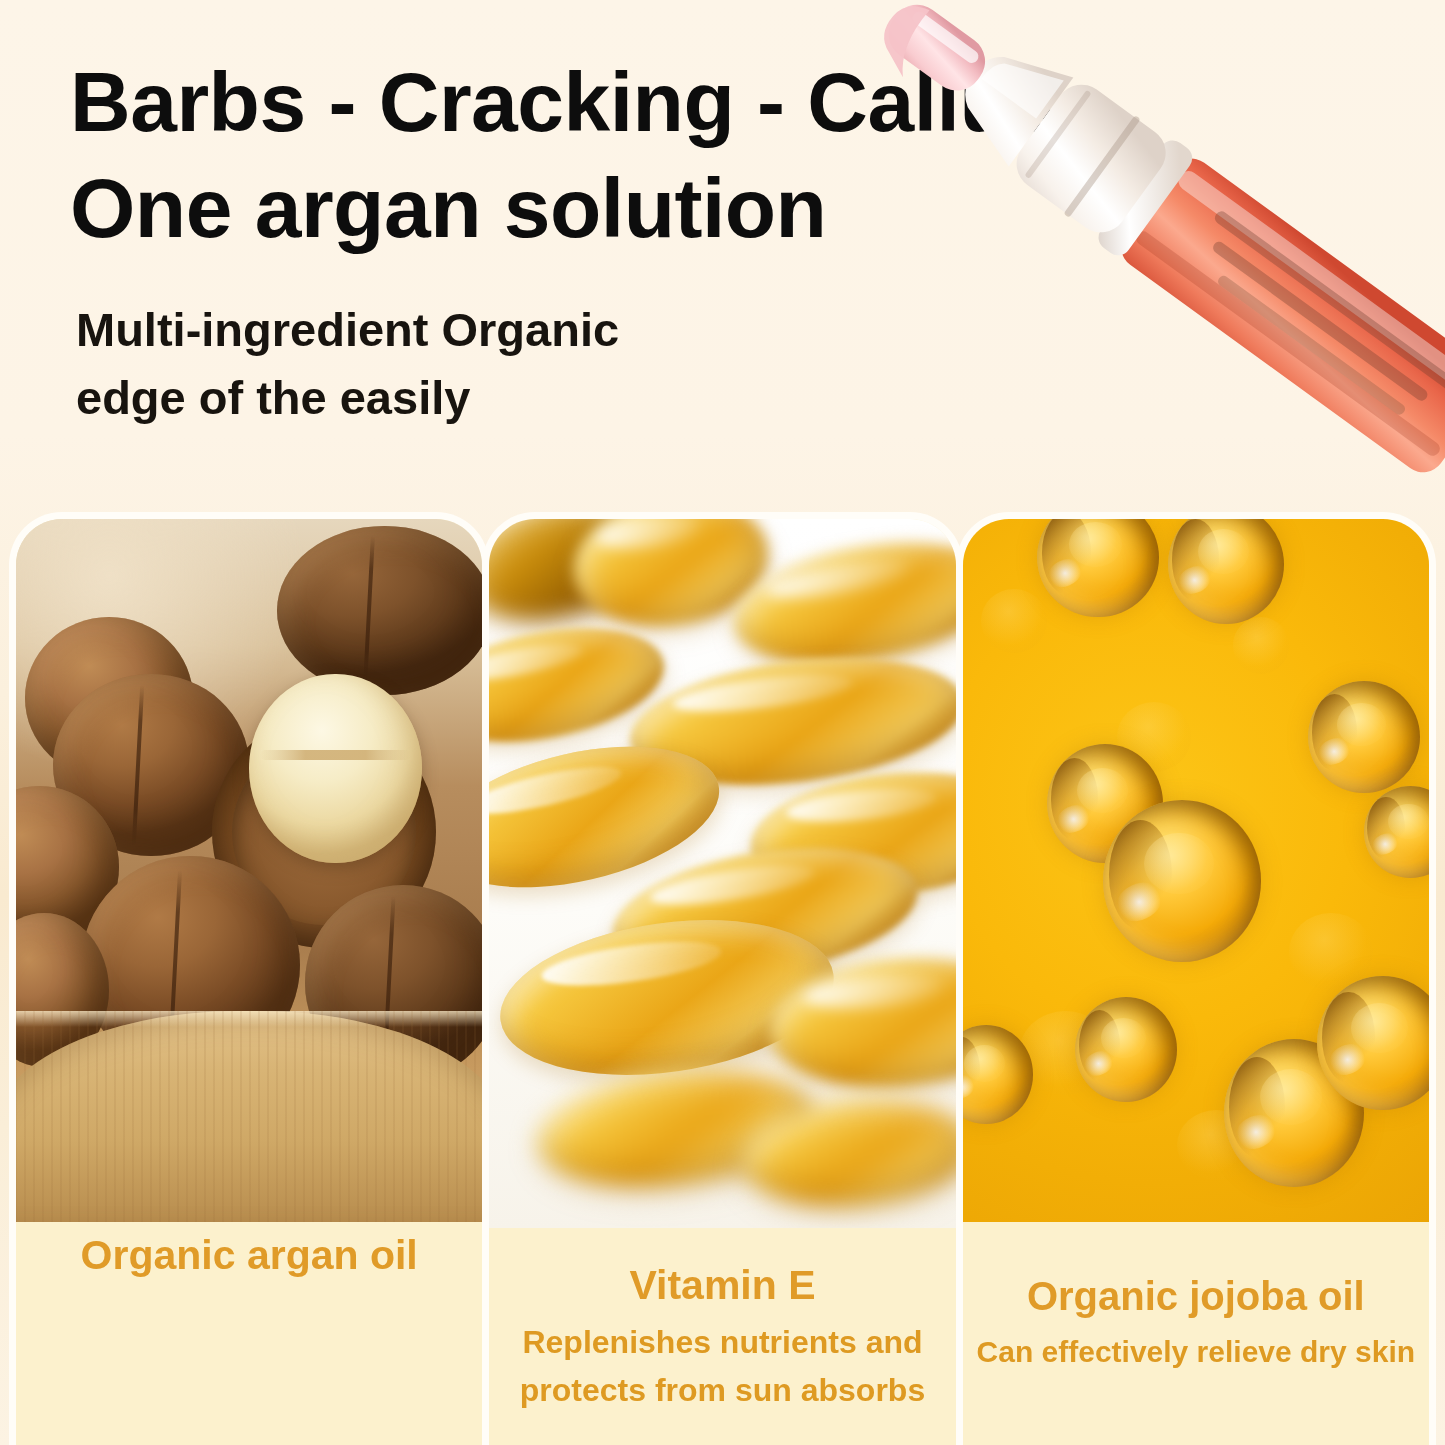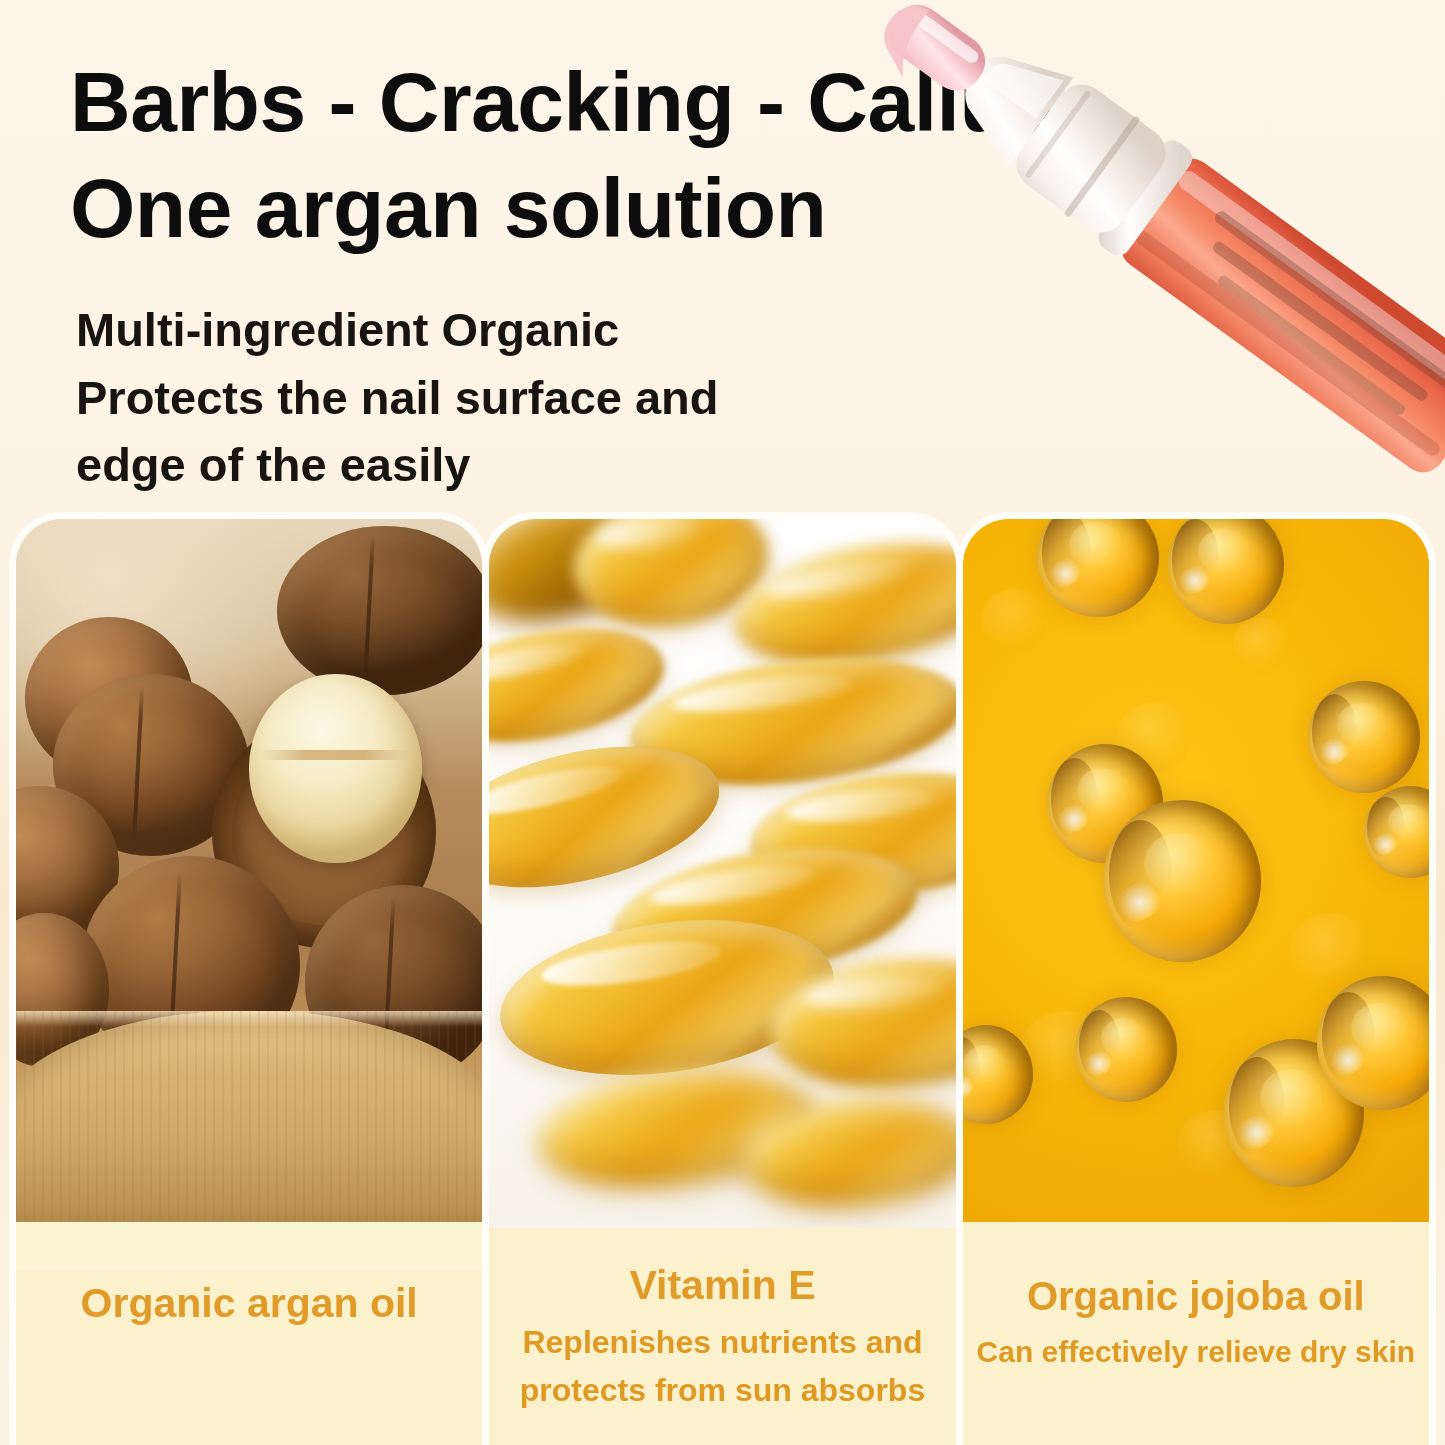--- a/index.html
+++ b/index.html
@@ -84,21 +84,21 @@
   .card-2 .card-photo { height:709px; }
   .card-3 .card-photo { height:703px; }
 
   .card-caption {
     position:absolute;
     left:0; right:0; bottom:0;
     background:#fcf1cd;
     text-align:center;
     padding:0 12px;
   }
-  .card-1 .card-caption { top:703px; padding-top:8px;margin-top:48px; }
+  .card-1 .card-caption { top:703px; padding-top:8px; }
   .card-2 .card-caption { top:709px; padding-top:32px; }
   .card-3 .card-caption { top:703px; padding-top:50px; }
 
   .ing-title {
     font-size:41px;
     font-weight:600;
     color:#e09b28;
     line-height:1.22;
     margin-bottom:8px;
     white-space:nowrap;
@@ -273,21 +273,20 @@
 
 <div id="page">
 
   <h1 class="headline">
     <span class="l1">Barbs - Cracking - Callus</span>
     <span class="l2">One argan solution</span>
   </h1>
 
   <div class="subhead">
     <span>Multi-ingredient Organic</span>
-    <span>Protects the nail surface and</span>
     <span>edge of the easily</span>
   </div>
 
   <svg id="pen-art" viewBox="0 0 660 520">
     <defs>
       <linearGradient id="barrelG" x1="0" y1="1" x2="0.35" y2="0">
         <stop offset="0%" stop-color="#d9543a"></stop>
         <stop offset="18%" stop-color="#ef7a5b"></stop>
         <stop offset="42%" stop-color="#fba98e"></stop>
         <stop offset="58%" stop-color="#f58a68"></stop>

